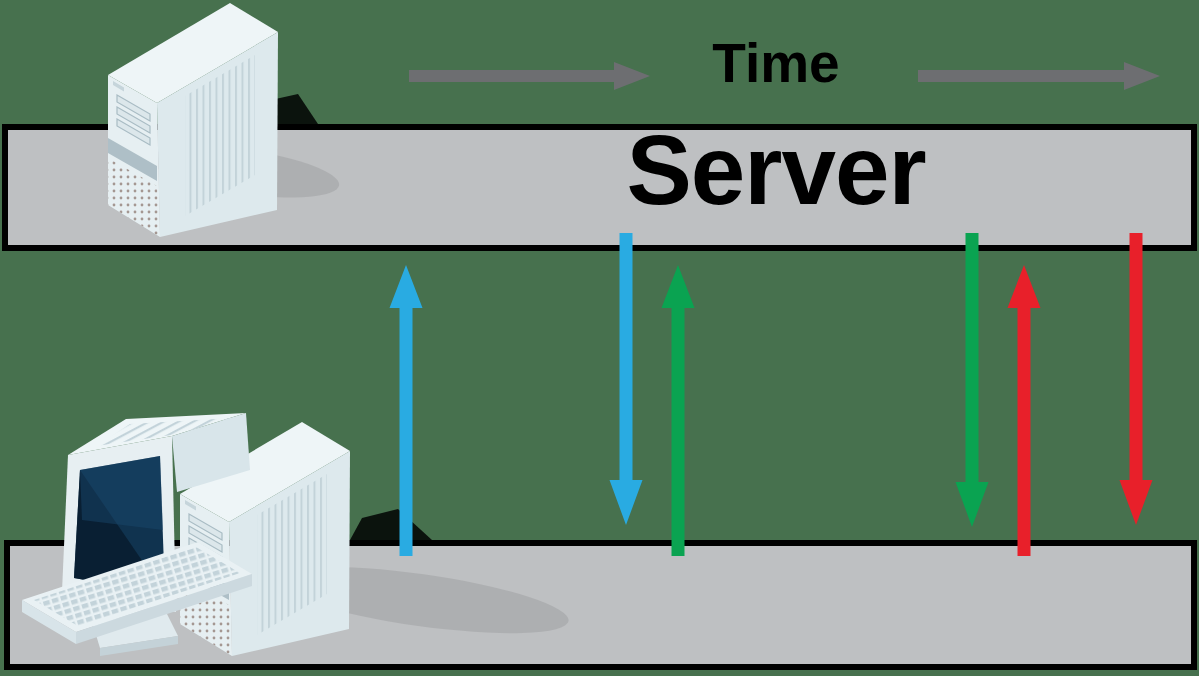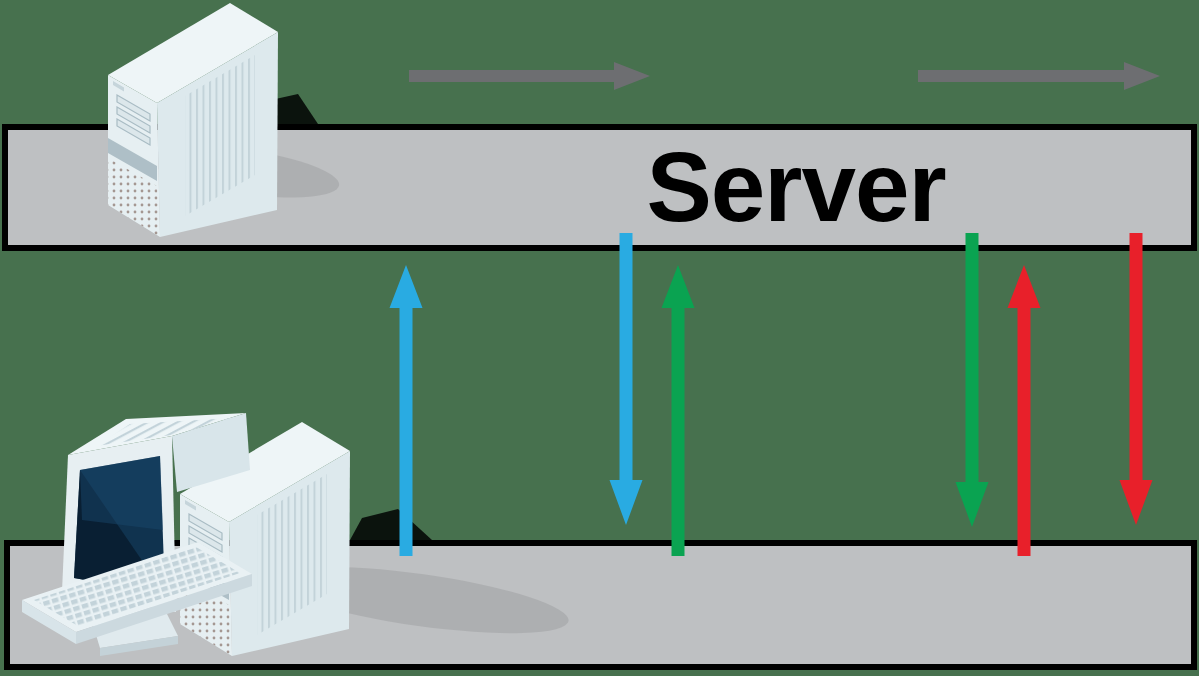--- a/index.html
+++ b/index.html
@@ -20,21 +20,21 @@
   .band-client{left:4px;right:2px;top:540px;height:130px;}
   .band-label{
     position:absolute;
     transform:translateX(-50%);
     color:#000;
     font-weight:700;
     letter-spacing:-1px;
     white-space:nowrap;
     z-index:4;
   }
-  .server-label{left:776px;top:130px;font-size:98px;line-height:115px;margin-left:20px;}
+  .server-label{left:776px;top:113px;font-size:98px;line-height:115px;}
   .client-label{left:777px;top:546px;font-size:98px;line-height:118px;}
   .time-label{
     position:absolute;left:776px;top:34px;
     transform:translateX(-50%);
     font-size:55px;line-height:58px;font-weight:700;color:#000;
     z-index:4;white-space:nowrap;
   }
   svg.overlay{
     position:absolute;left:0;top:0;width:1199px;height:676px;
     z-index:3;pointer-events:none;
@@ -42,20 +42,21 @@
 </style>
 </head>
 <body>
 
 <div class="stage">
 
   <div class="band band-server"></div>
   <div class="band band-client"></div>
 
   <div class="band-label server-label">Server</div>
+  <div class="time-label">Time</div>
 
   <svg class="overlay" viewBox="0 0 1199 676">
     <defs>
       <pattern id="pdots" width="7" height="7" patternUnits="userSpaceOnUse">
         <circle cx="2" cy="2" r="1.4" fill="#a49792"></circle>
       </pattern>
       <pattern id="pvents" width="6.5" height="8" patternUnits="userSpaceOnUse">
         <rect width="2" height="8" fill="#c3d3d9"></rect>
       </pattern>
       <pattern id="pkeys" width="9" height="7" patternUnits="userSpaceOnUse" patternTransform="rotate(-17)">

